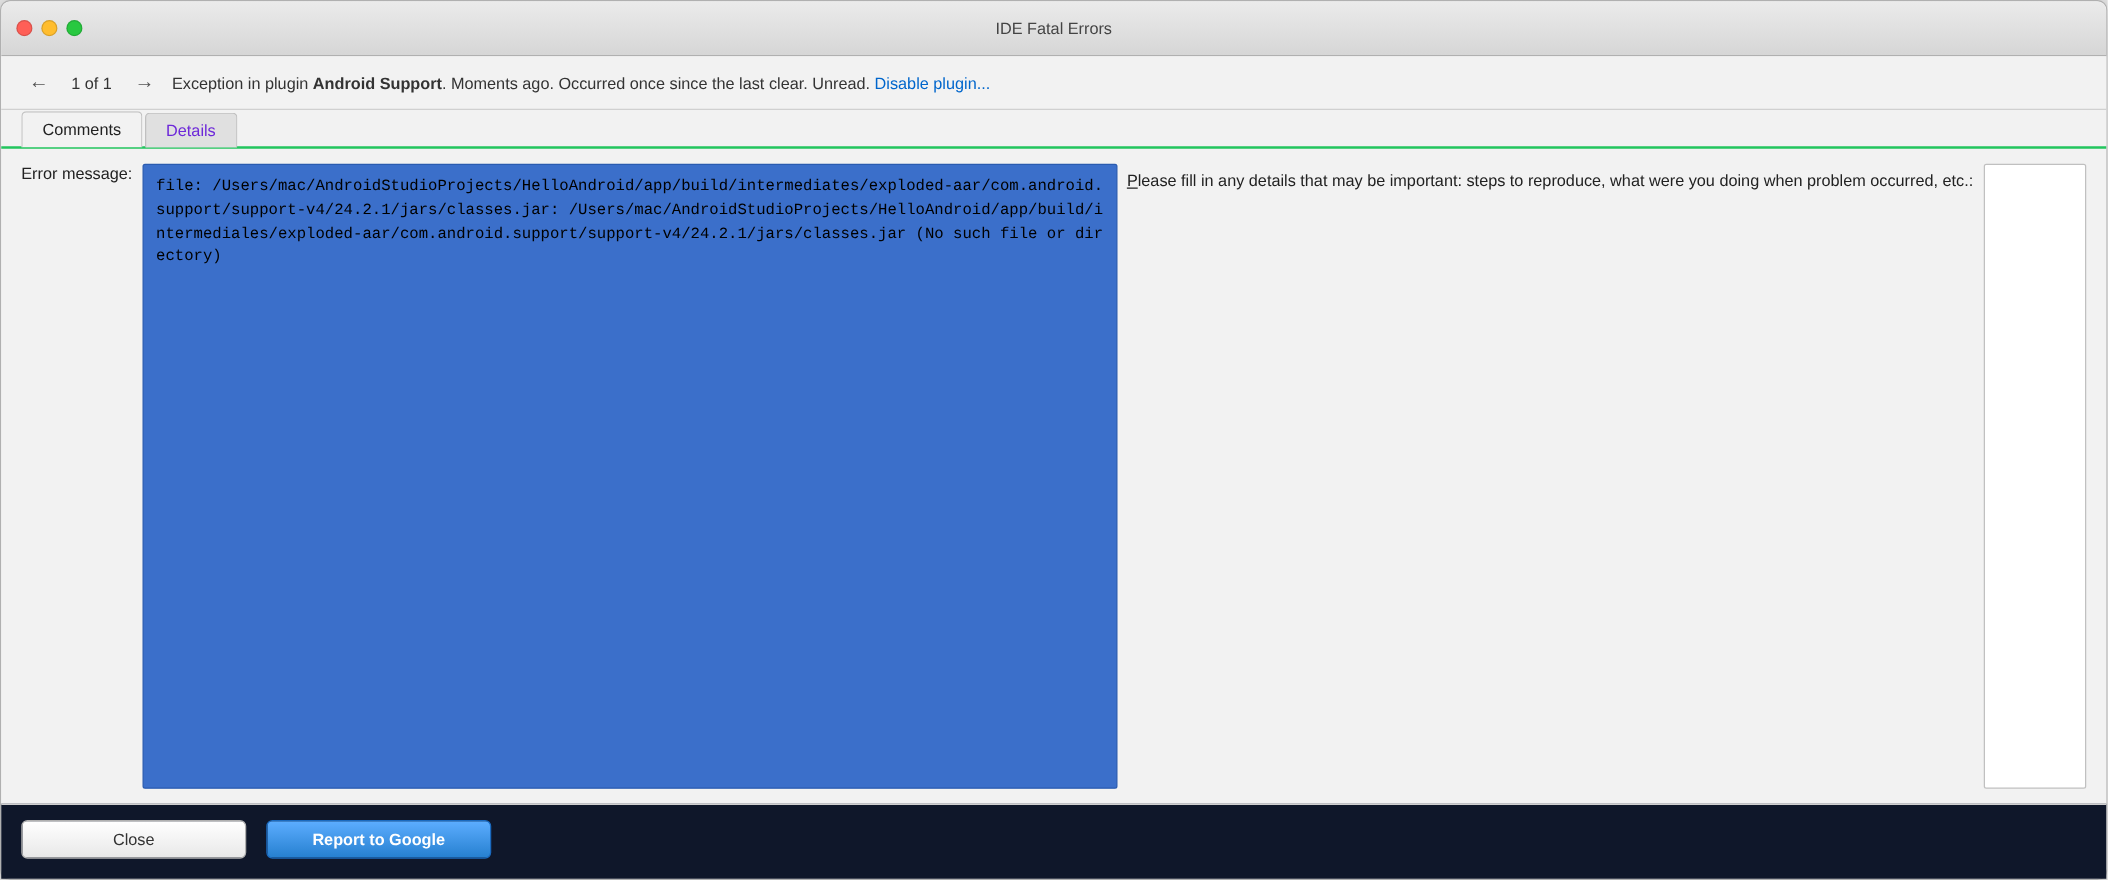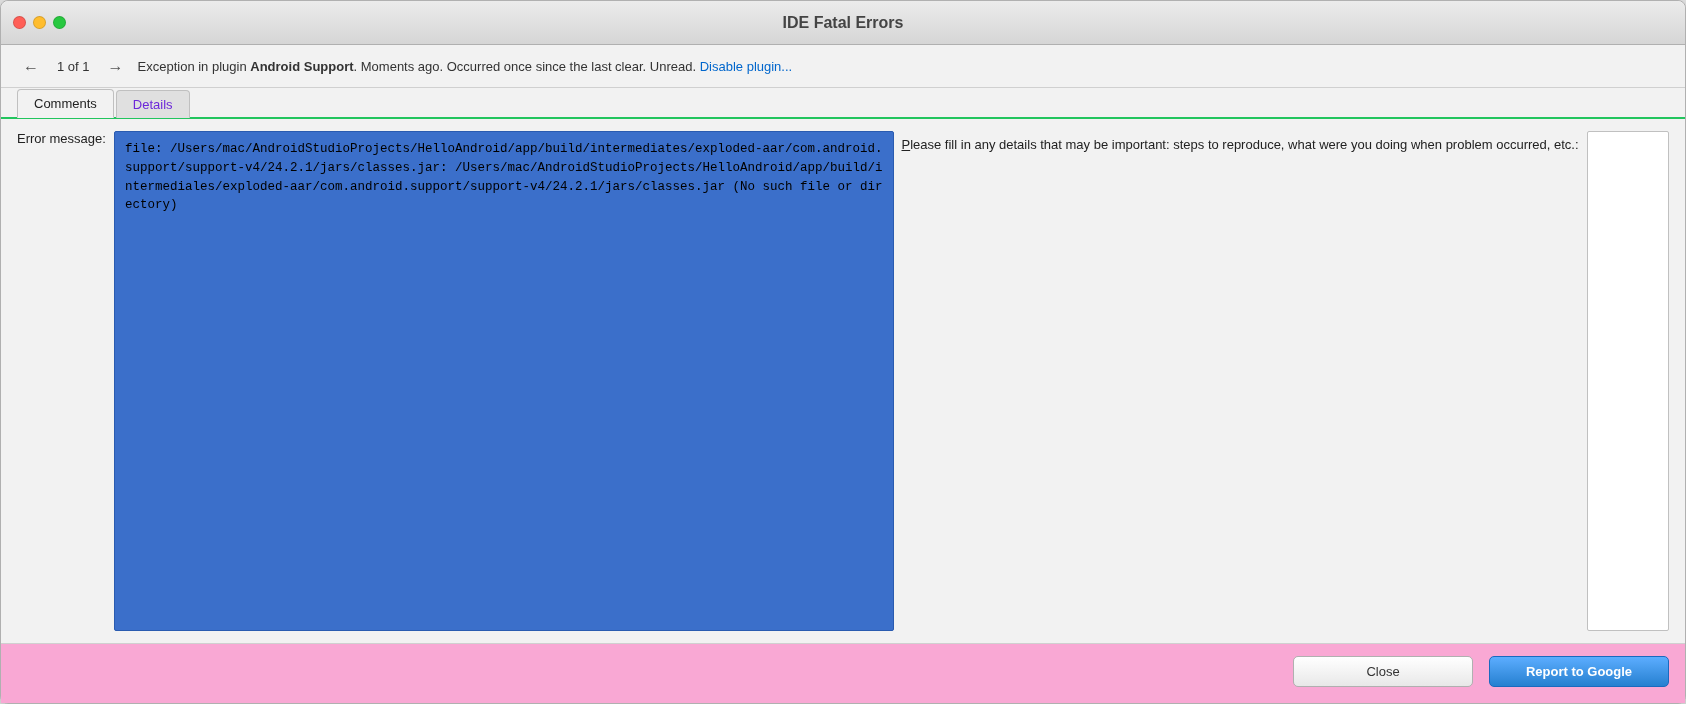--- a/index.html
+++ b/index.html
@@ -62,22 +62,22 @@
     }
 
     .traffic-light.maximize {
       background: #28c840;
     }
 
     .title-bar-title {
       position: absolute;
       left: 50%;
       transform: translateX(-50%);
-      font-size: 16px;
-      font-weight: 700;
+      font-size: 13px;
+      font-weight: 400;
       color: #444;
     }
 
     .content {
       flex: 1;
       background: #f2f2f2;
       display: flex;
       flex-direction: column;
       padding: 0;
       border-radius: 0 0 8px 8px;
@@ -201,24 +201,24 @@
       font-family: -apple-system, 'Helvetica Neue', Arial, sans-serif;
       padding: 6px;
       border-radius: 2px;
       min-height: 120px;
       outline: none;
     }
 
     .footer {
       display: flex;
       align-items: center;
-      justify-content: flex-end;
+      justify-content: flex-start;
       padding: 12px 16px 16px;
       gap: 16px;
-      background: #f9a8d4;
+      background: #0f172a;
       border-top: 1px solid #d0d0d0;
     }
 
     .btn {
       padding: 7px 0;
       width: 180px;
       border-radius: 5px;
       font-size: 13px;
       cursor: pointer;
       font-family: -apple-system, 'Helvetica Neue', Arial, sans-serif;

